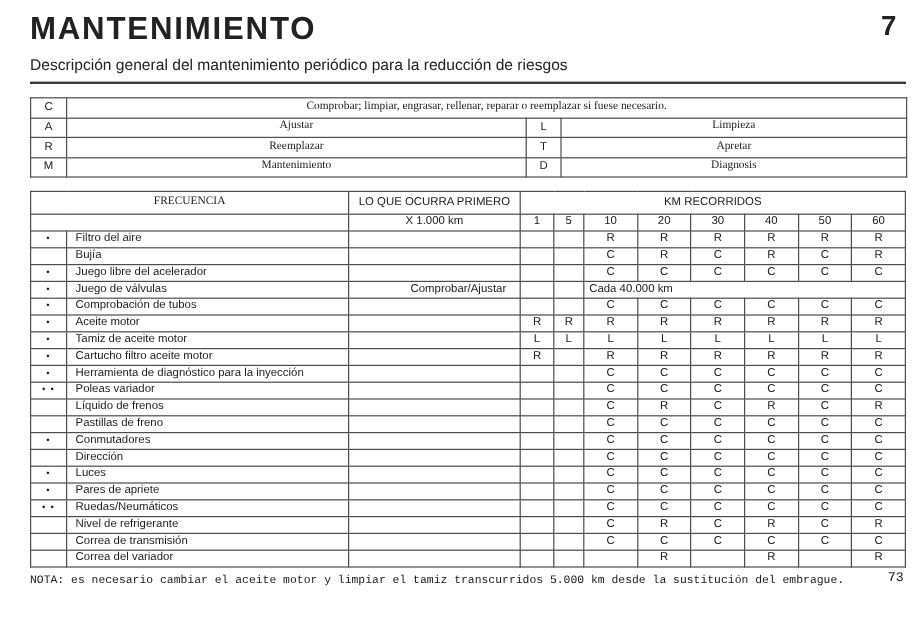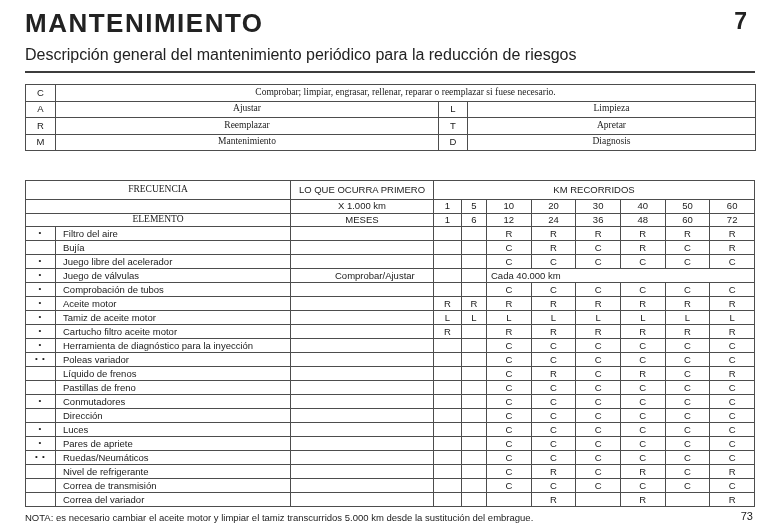--- a/index.html
+++ b/index.html
@@ -14,54 +14,55 @@
   
   .page-head {
     display: flex; justify-content: space-between; align-items: flex-start;
     margin-top: 8px;
   }
   .title {
     font-size: 26px; font-weight: bold; letter-spacing: 1.5px; color: #222;
     transform: scaleY(1.02); transform-origin: left top;
   }
   .chapter-num { font-size: 23px; font-weight: bold; color: #222; margin-right: 8px; }
-  .subtitle { font-size: 16px; color: #222; margin-top: 7px; }
+  .subtitle { font-size: 13px; color: #222; margin-top: 7px; }
   .rule { height: 2px; background: #3c3c3c; margin-top: 7px; }
 
   
   table {
     border-collapse: collapse; table-layout: fixed; width: 730px;
     font-size: 9.5px; color: #1b1b1b;
   }
   td {
     border: 1px solid #4d4d4d; padding: 0 4px; line-height: 1.05;
     overflow: hidden; white-space: nowrap; vertical-align: middle;
   }
   .tc { text-align: center; }
   .tl { text-align: center; font-family: Liberation Serif, serif; }
 
   
   .legend { margin-top: 11px; border: 1.5px solid #3a3a3a; }
   .legend td { height: 16.5px; }
 
   
-  .main { margin-top: 29px; border: 1.5px solid #3a3a3a; }
+  .main { margin-top: 11px; border: 1.5px solid #3a3a3a; }
   .main td { height: 14px; }
   .main tr.hdr1 td { height: 19px; }
   .main tr.hdr2 td, .main tr.hdr3 td { height: 13.5px; }
   .c-bullet { text-align: center; letter-spacing: 1px; font-size: 8px; padding: 0 1px; }
   .c-item { padding-left: 7px; }
-  .c-first { text-align: left; padding-left: 44px; }
+  .c-first { text-align: center; padding-left: 44px; }
   .c-val { text-align: center; padding: 0 1px; }
   .merged { }
 
   
   .page-foot {
     display: flex; justify-content: space-between; align-items: flex-start;
     margin-top: 5px;
+    font-family: Liberation Mono, monospace;
   }
   .note { font-size: 9.5px; color: #1b1b1b; }
   .folio { font-size: 11px; color: #1b1b1b; margin-right: 2px; margin-top: -2px; }
 </style>
 </head>
 <body>
 
 <div class="content">
 
   <div class="page-head">
@@ -129,32 +130,20 @@
       <td class="tc">X 1.000 km</td>
       <td class="c-val">1</td>
       <td class="c-val">5</td>
       <td class="c-val">10</td>
       <td class="c-val">20</td>
       <td class="c-val">30</td>
       <td class="c-val">40</td>
       <td class="c-val">50</td>
       <td class="c-val">60</td>
     </tr>
-    <tr class="hdr3">
-      <td class="tl" colspan="2">ELEMENTO</td>
-      <td class="tc">MESES</td>
-      <td class="c-val">1</td>
-      <td class="c-val">6</td>
-      <td class="c-val">12</td>
-      <td class="c-val">24</td>
-      <td class="c-val">36</td>
-      <td class="c-val">48</td>
-      <td class="c-val">60</td>
-      <td class="c-val">72</td>
-    </tr>
     </tbody>
       <tbody>
         <tr>
           <td class="c-bullet">•</td>
           <td class="c-item">Filtro del aire</td>
           <td class="c-first"></td>
           <td class="c-val"></td>
           <td class="c-val"></td>
           <td class="c-val">R</td>
           <td class="c-val">R</td>

